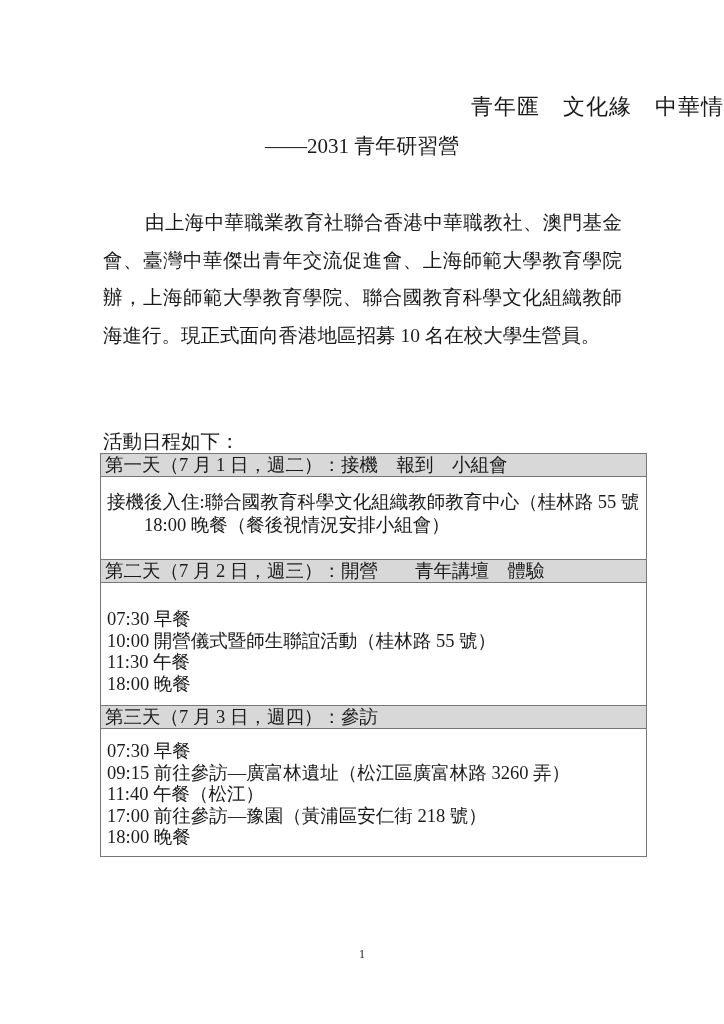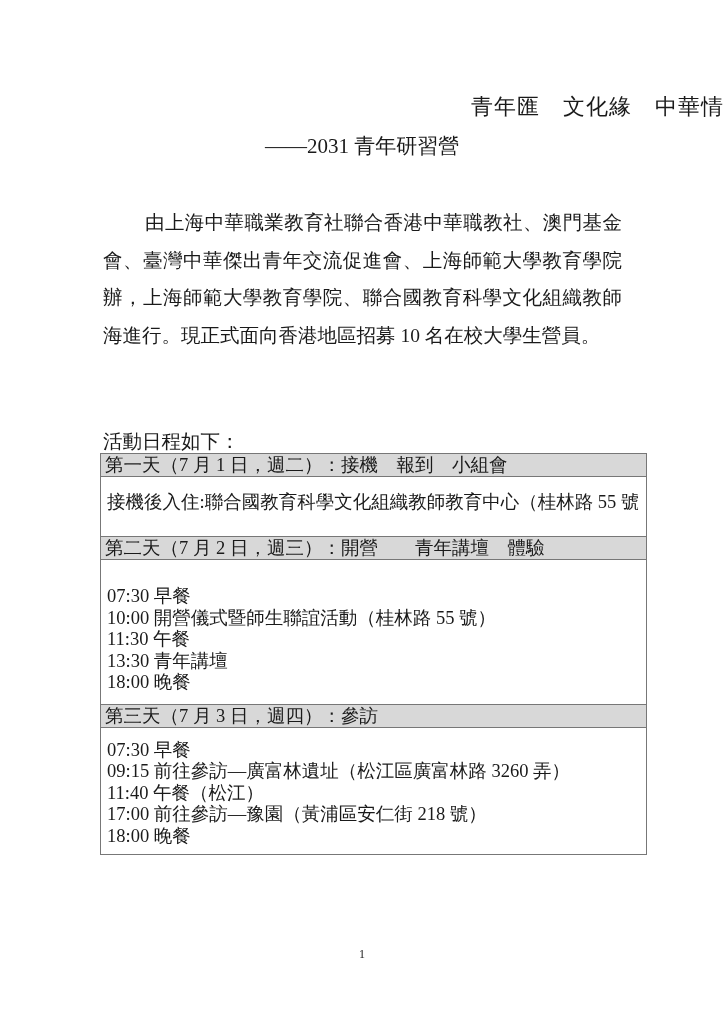--- a/index.html
+++ b/index.html
@@ -104,28 +104,28 @@
     <div class="intro-line last">海進行。現正式面向香港地區招募 10 名在校大學生營員。</div>
   </div>
 
   <div class="schedule-label">活動日程如下：</div>
 
   <div class="schedule-table">
 
     <div class="day-header">第一天（7 月 1 日，週二）：接機　報到　小組會</div>
     <div class="day-body day-body-1">
       <div class="day-line">接機後入住:聯合國教育科學文化組織教師教育中心（桂林路 55 號）</div>
+      <div class="day-line">　　18:00 晚餐（餐後視情況安排小組會）</div>
     </div>
 
     <div class="day-header">第二天（7 月 2 日，週三）：開營　　青年講壇　體驗</div>
     <div class="day-body day-body-2">
       <div class="day-line">07:30 早餐</div>
       <div class="day-line">10:00 開營儀式暨師生聯誼活動（桂林路 55 號）</div>
       <div class="day-line">11:30 午餐</div>
-      <div class="day-line">13:30 青年講壇</div>
       <div class="day-line">18:00 晚餐</div>
     </div>
 
     <div class="day-header">第三天（7 月 3 日，週四）：參訪</div>
     <div class="day-body day-body-3">
       <div class="day-line">07:30 早餐</div>
       <div class="day-line">09:15 前往參訪—廣富林遺址（松江區廣富林路 3260 弄）</div>
       <div class="day-line">11:40 午餐（松江）</div>
       <div class="day-line">17:00 前往參訪—豫園（黃浦區安仁街 218 號）</div>
       <div class="day-line">18:00 晚餐</div>

